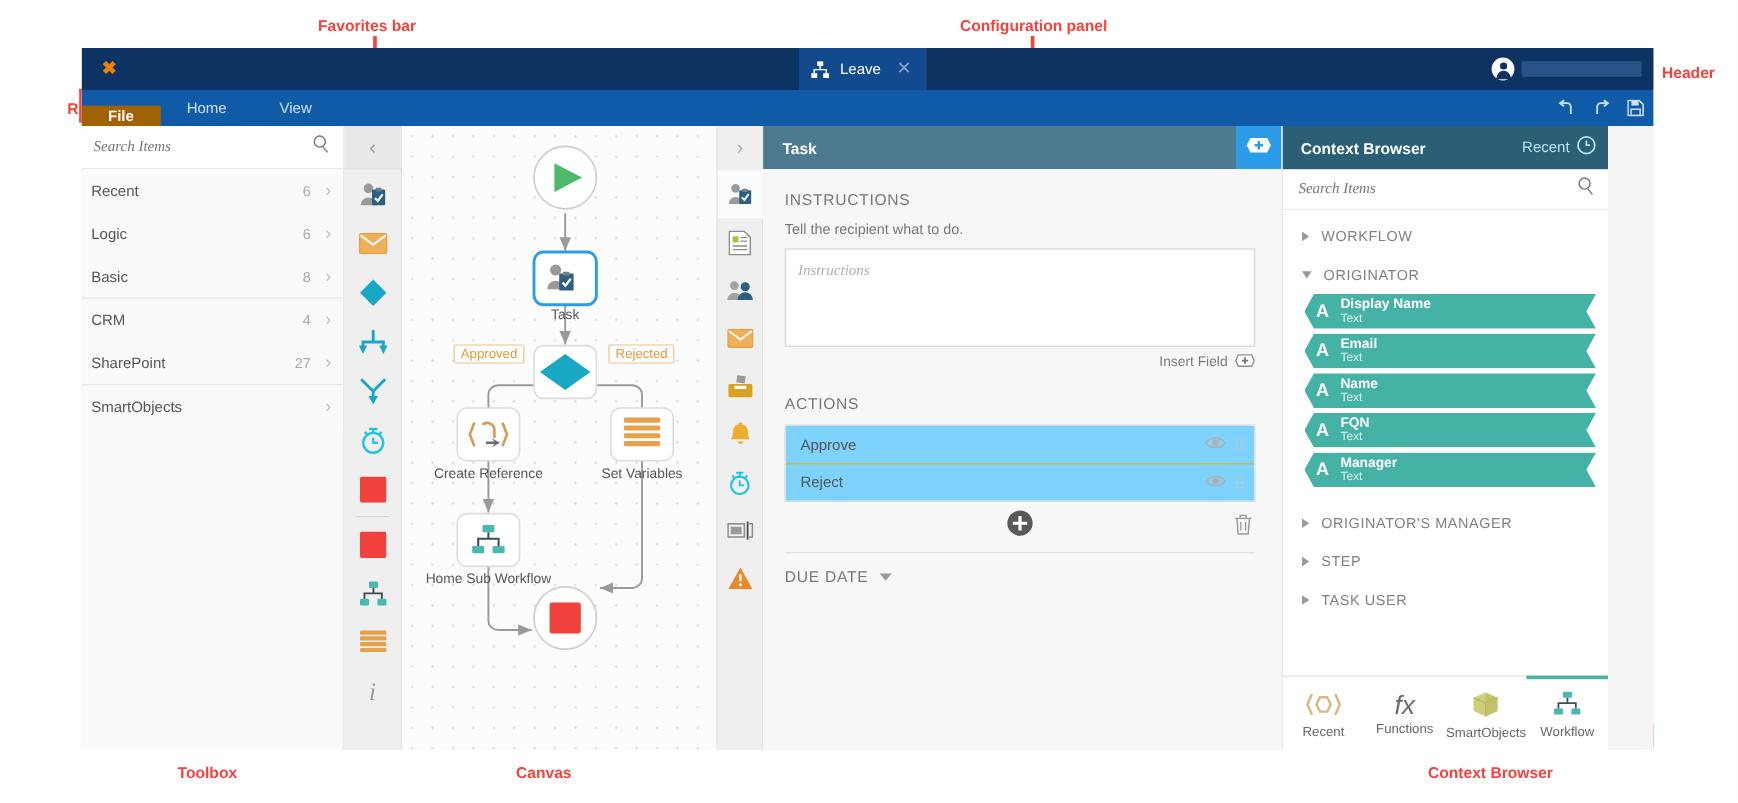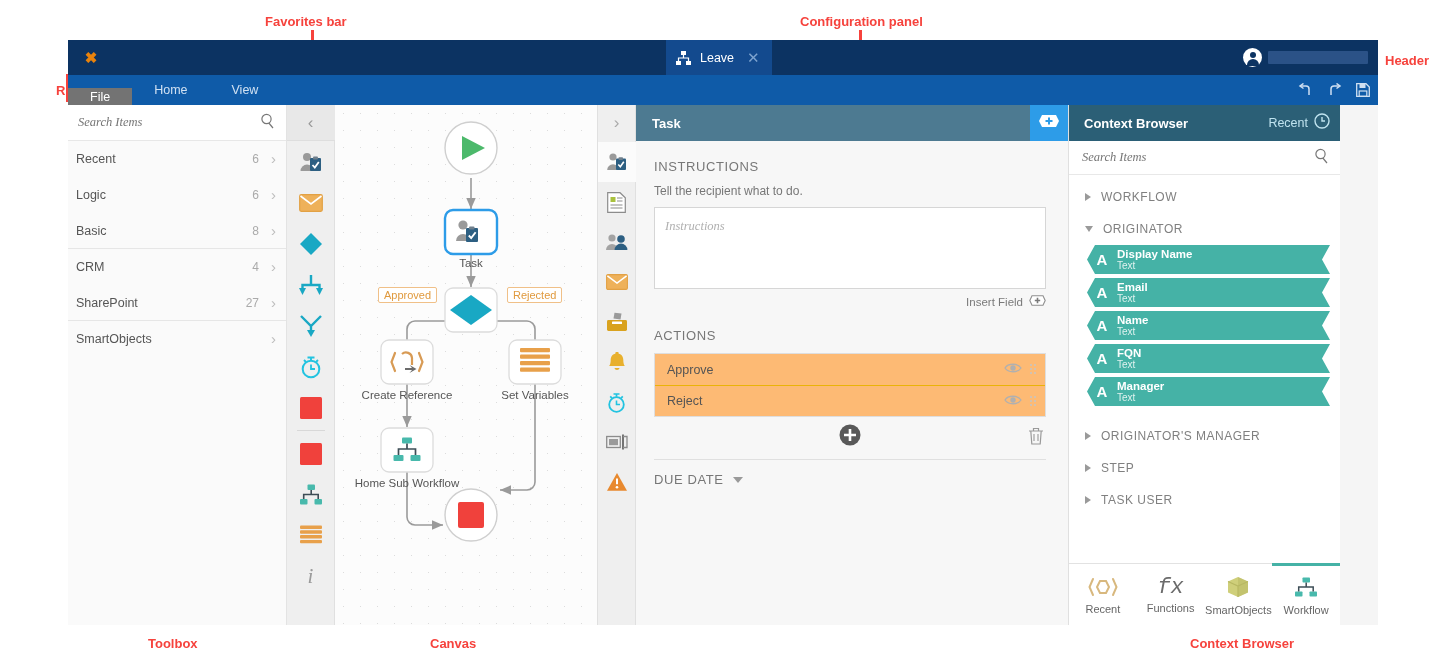--- a/index.html
+++ b/index.html
@@ -60,21 +60,21 @@
 
   
   .ribbon {
     position: relative; height: 30px; background: #0f5ba8;
     display: flex; align-items: stretch;
   }
   .ribbon-item {
     display: flex; align-items: center; padding: 0 22px;
     color: #cfe0f2; font-size: 12.5px;
   }
-  .ribbon-item.active { color: #ffffff; font-weight: normal; background: #737373; margin-top: 13px; }
+  .ribbon-item.active { color: #ffffff; font-weight: bold; background: #a16207; margin-top: 13px; }
   .ribbon-tools {
     position: absolute; right: 8px; top: 0; height: 30px;
     display: flex; align-items: center; gap: 14px;
   }
   .ribbon-tools svg { display: block; }
 
   
   .body { display: flex; height: 520px; }
 
   
@@ -170,21 +170,21 @@
     padding: 8px 10px;
   }
   .ta-box .ph {
     font-family: "Liberation Serif", serif; font-style: italic;
     font-size: 12.5px; color: #b0b0b0;
   }
   .insert-field {
     display: flex; align-items: center; justify-content: flex-end;
     gap: 6px; font-size: 11.5px; color: #7a7a7a; margin-top: 6px;
   }
-  .act-list { border: 1px solid #dedede; background: #fdba74; margin-top: 2px; }
+  .act-list { border: 1px solid #dedede; background: #7dd3fc; margin-top: 2px; }
   .act-row {
     height: 31px; display: flex; align-items: center;
     padding: 0 8px 0 12px; font-size: 12.5px; color: #555;
   }
   .act-row + .act-row { border-top: 1px solid #eab308; }
   .act-row .nm { flex: 1; }
   .act-row .eye { margin-right: 8px; }
   .grip {
     width: 7px; height: 11px; display: grid;
     grid-template-columns: 1fr 1fr; grid-template-rows: repeat(3, 1fr);
@@ -768,21 +768,21 @@
             <span>
               <svg width="30" height="20" viewBox="0 0 30 20">
                 <path d="M5 2 L1.5 10 L5 18" stroke="#d8b87e" stroke-width="2" fill="none" stroke-linecap="round"></path>
                 <path d="M25 2 L28.5 10 L25 18" stroke="#d8b87e" stroke-width="2" fill="none" stroke-linecap="round"></path>
                 <path d="M12 4 H18 L21 10 L18 16 H12 L9 10 Z" stroke="#d8b87e" stroke-width="2" fill="none"></path>
               </svg>
             </span>
             <span>Recent</span>
           </div>
           <div class="ctx-tab">
-            <span style="font-family:Liberation Mono, monospace; font-style:italic; font-size:22px; color:#6b6b6b; line-height:20px;">fx</span>
+            <span style="font-family:Liberation Sans, sans-serif; font-style:italic; font-size:22px; color:#6b6b6b; line-height:20px;">fx</span>
             <span>Functions</span>
           </div>
           <div class="ctx-tab">
             <span>
               <svg width="22" height="22" viewBox="0 0 22 22">
                 <path d="M11 1 L21 5.5 V16.5 L11 21 L1 16.5 V5.5 Z" fill="#cfcf7a"></path>
                 <path d="M1 5.5 L11 10 L21 5.5 M11 10 V21" stroke="#b8b862" stroke-width="1.2" fill="none"></path>
                 <path d="M11 1 L21 5.5 V16.5 L11 21 Z" fill="#b8b862" opacity="0.5"></path>
               </svg>
             </span>

